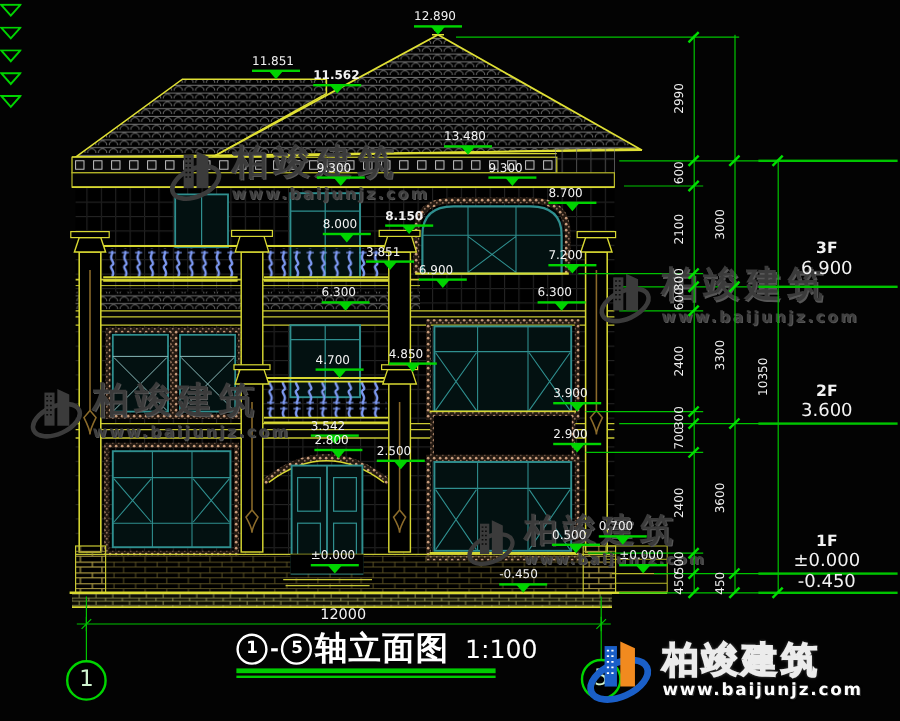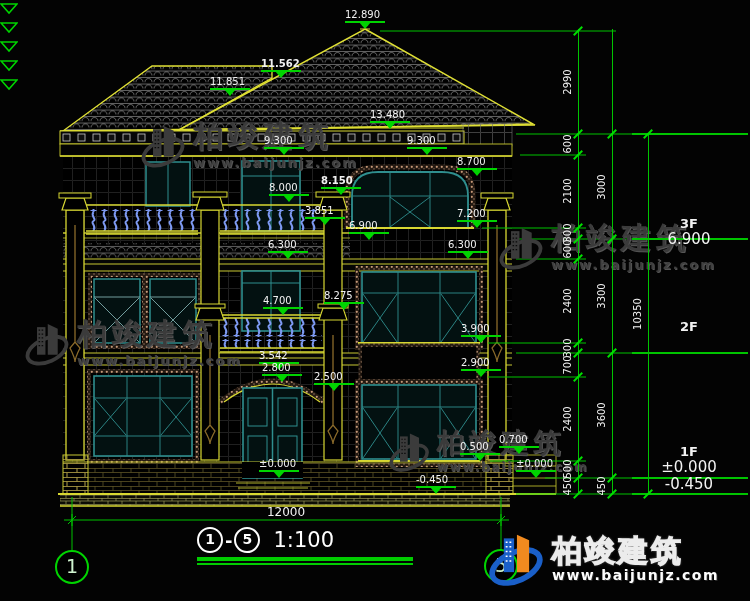--- a/index.html
+++ b/index.html
@@ -261,35 +261,36 @@
     <div>
       <div class="brand">柏竣建筑</div>
       <div class="url">www.baijunjz.com</div>
     </div>
   </div>
 
   <div class="title-row">
     <span class="axis-circle">1</span>
     <span class="title-dash">-</span>
     <span class="axis-circle">5</span>
+    <span class="title-name">轴立面图</span>
     <span class="title-scale">1:100</span>
   </div>
   <div class="tl tl1"></div>
   <div class="tl tl2"></div>
 
   <div style="position:absolute;left:286px;top:505px;transform:translateX(-50%);color:#f2f2f2;
               font:12px 'DejaVu Sans',sans-serif;z-index:30;">12000</div>
 
   <div id="dyn">
       <div class="ann" style="left: 365px; top: 29px;">
         <div class="t">12.890</div>
         <div class="bar"></div>
         <div class="tri"></div>
       </div>
-      <div class="ann" style="left: 230px; top: 66px; margin-top: 30px;">
+      <div class="ann" style="left: 230px; top: 66px;">
         <div class="t">11.851</div>
         <div class="bar"></div>
         <div class="tri"></div>
       </div>
       <div class="ann" style="left: 281px; top: 78px; font-weight: bold;">
         <div class="t">11.562</div>
         <div class="bar"></div>
         <div class="tri"></div>
       </div>
       <div class="ann" style="left: 390px; top: 129px;">
@@ -341,21 +342,21 @@
         <div class="t">6.300</div>
         <div class="bar"></div>
         <div class="tri"></div>
       </div>
       <div class="ann" style="left: 468px; top: 259px;">
         <div class="t">6.300</div>
         <div class="bar"></div>
         <div class="tri"></div>
       </div>
       <div class="ann" style="left: 344px; top: 310px;">
-        <div class="t">8.275</div>
+        <div class="t">4.850</div>
         <div class="bar"></div>
         <div class="tri"></div>
       </div>
       <div class="ann" style="left: 283px; top: 315px;">
         <div class="t">4.700</div>
         <div class="bar"></div>
         <div class="tri"></div>
       </div>
       <div class="ann" style="left: 481px; top: 343px;">
         <div class="t">3.900</div>
@@ -446,30 +447,31 @@
       <div class="tick" style="left: 648px; top: 494px;"></div>
       <div class="dimlabel" style="left: 637px; top: 314px;">10350</div>
       <div class="lvl-line" style="left: 632px; top: 133px; width: 116px;"></div>
       <div class="lvl-tri" style="left: 639px; top: 134px;"><svg width="18" height="12">
           <path d="M1 1 H17 L9 10 Z" fill="none" stroke="#00d400" stroke-width="1.6"></path>
         </svg></div>
       <div class="lvl-line" style="left: 632px; top: 238px; width: 116px;"></div>
       <div class="lvl-tri" style="left: 639px; top: 239px;"><svg width="18" height="12">
           <path d="M1 1 H17 L9 10 Z" fill="none" stroke="#00d400" stroke-width="1.6"></path>
         </svg></div>
-      <div class="lvl-text" style="top: 216px;">
+      <div class="lvl-text" style="top: 200px;">
         <div class="nm">3F</div>
         <div class="vl">6.900</div>
       </div>
       <div class="lvl-line" style="left: 632px; top: 352px; width: 116px;"></div>
       <div class="lvl-tri" style="left: 639px; top: 353px;"><svg width="18" height="12">
           <path d="M1 1 H17 L9 10 Z" fill="none" stroke="#00d400" stroke-width="1.6"></path>
         </svg></div>
       <div class="lvl-text" style="top: 319px;">
         <div class="nm">2F</div>
+        <div class="vl">3.600</div>
       </div>
       <div class="lvl-line" style="left: 632px; top: 477px; width: 116px;"></div>
       <div class="lvl-tri" style="left: 639px; top: 478px;"><svg width="18" height="12">
           <path d="M1 1 H17 L9 10 Z" fill="none" stroke="#00d400" stroke-width="1.6"></path>
         </svg></div>
       <div class="lvl-text" style="top: 444px;">
         <div class="nm">1F</div>
         <div class="vl">±0.000</div>
       </div>
       <div class="lvl-line" style="left: 632px; top: 493px; width: 116px;"></div>

